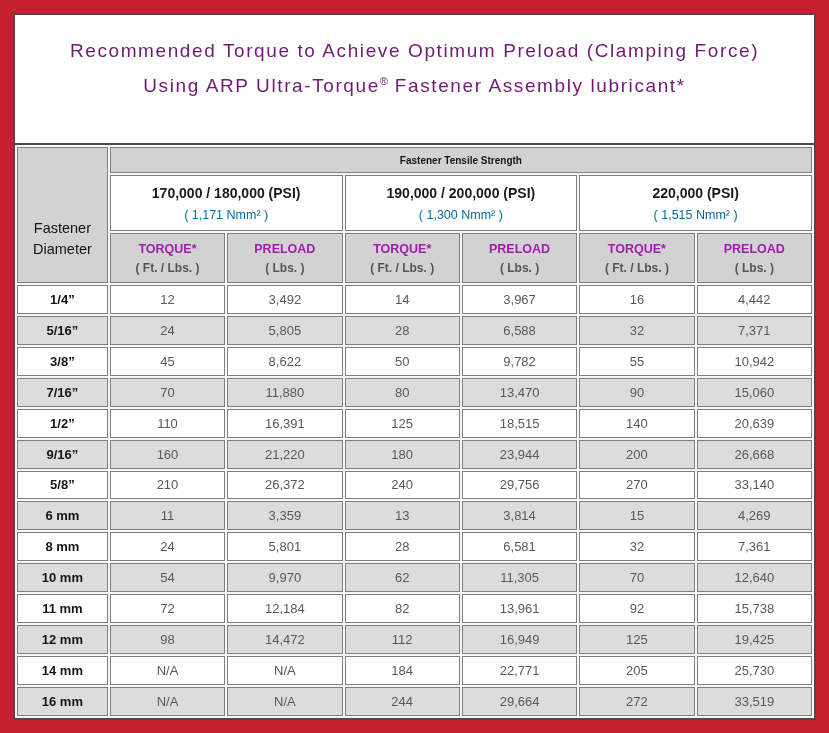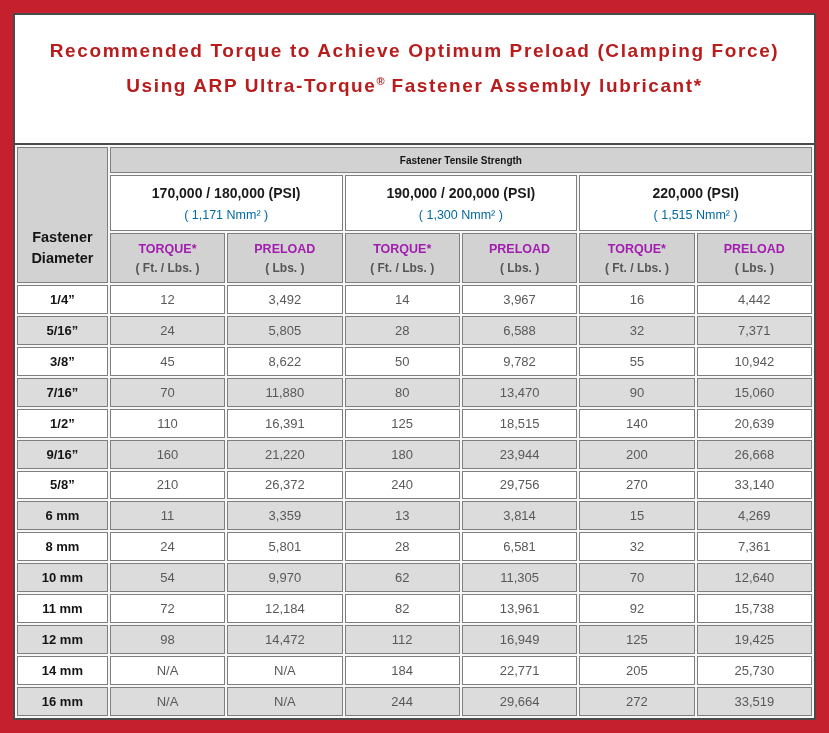--- a/index.html
+++ b/index.html
@@ -13,24 +13,24 @@
   .panel {
     position: absolute;
     left: 13px; top: 13px; right: 13px; bottom: 13px;
     background: #ffffff;
     border: 2px solid #4a4a4a;
   }
   .title-block { text-align: center; }
   .page-title {
     margin-top: 20px;
     font-size: 19px;
-    font-weight: bold;
+    font-weight: normal;
     letter-spacing: 1.6px;
     line-height: 31px;
-    color: #b91c1c;
+    color: #701a75;
   }
   .page-title sup { font-size: 11px; letter-spacing: 0; }
   .note-text {
     margin-top: 9px;
     font-size: 12.5px;
     letter-spacing: 0.2px;
     color: #3d3d3d;
   }
   .table-wrap {
     position: absolute;
@@ -51,24 +51,24 @@
     overflow: hidden;
   }
   
   tr.band-row { height: 26px; }
   tr.psi-row  { height: 56px; padding-left: 18px; }
   tr.sub-row  { height: 50px; }
   .corner {
     background: #d2d2d2;
     vertical-align: bottom;
     font-size: 14.5px;
-    font-weight: bold;
+    font-weight: normal;
     color: #141414;
     line-height: 1.4;
-    padding-bottom: 14px;
+    padding-bottom: 23px;
   }
   .band {
     background: #d2d2d2;
     font-size: 10px;
     font-weight: bold;
     color: #141414;
   }
   .psi-cell { background: #ffffff; }
   .psi-main { display: block; font-size: 14px; font-weight: bold; color: #1a1a1a; margin-bottom: 7px; }
   .psi-sub  { display: block; font-size: 12.5px; font-weight: normal; color: #0369a1; }

